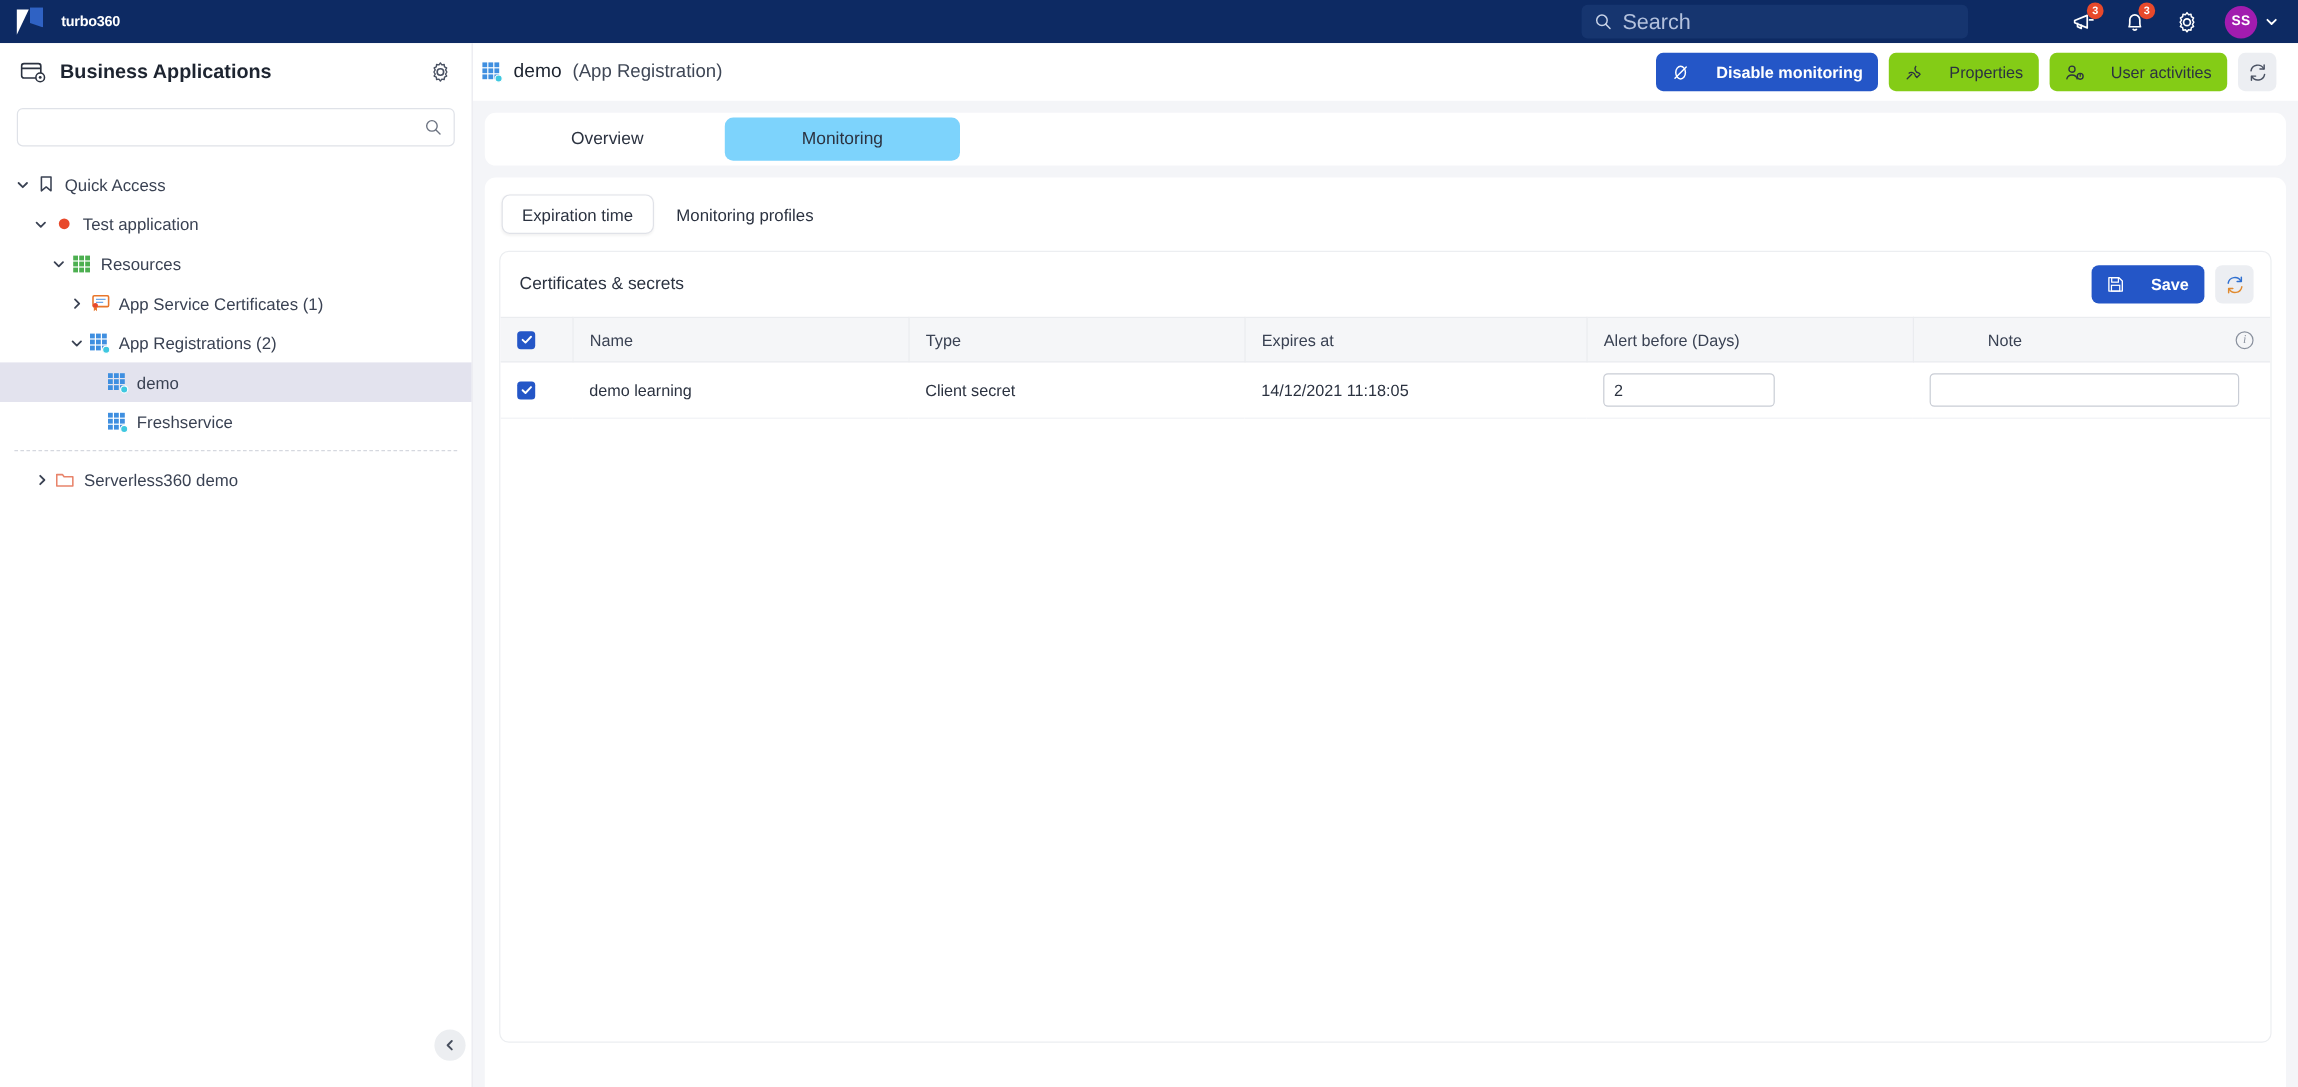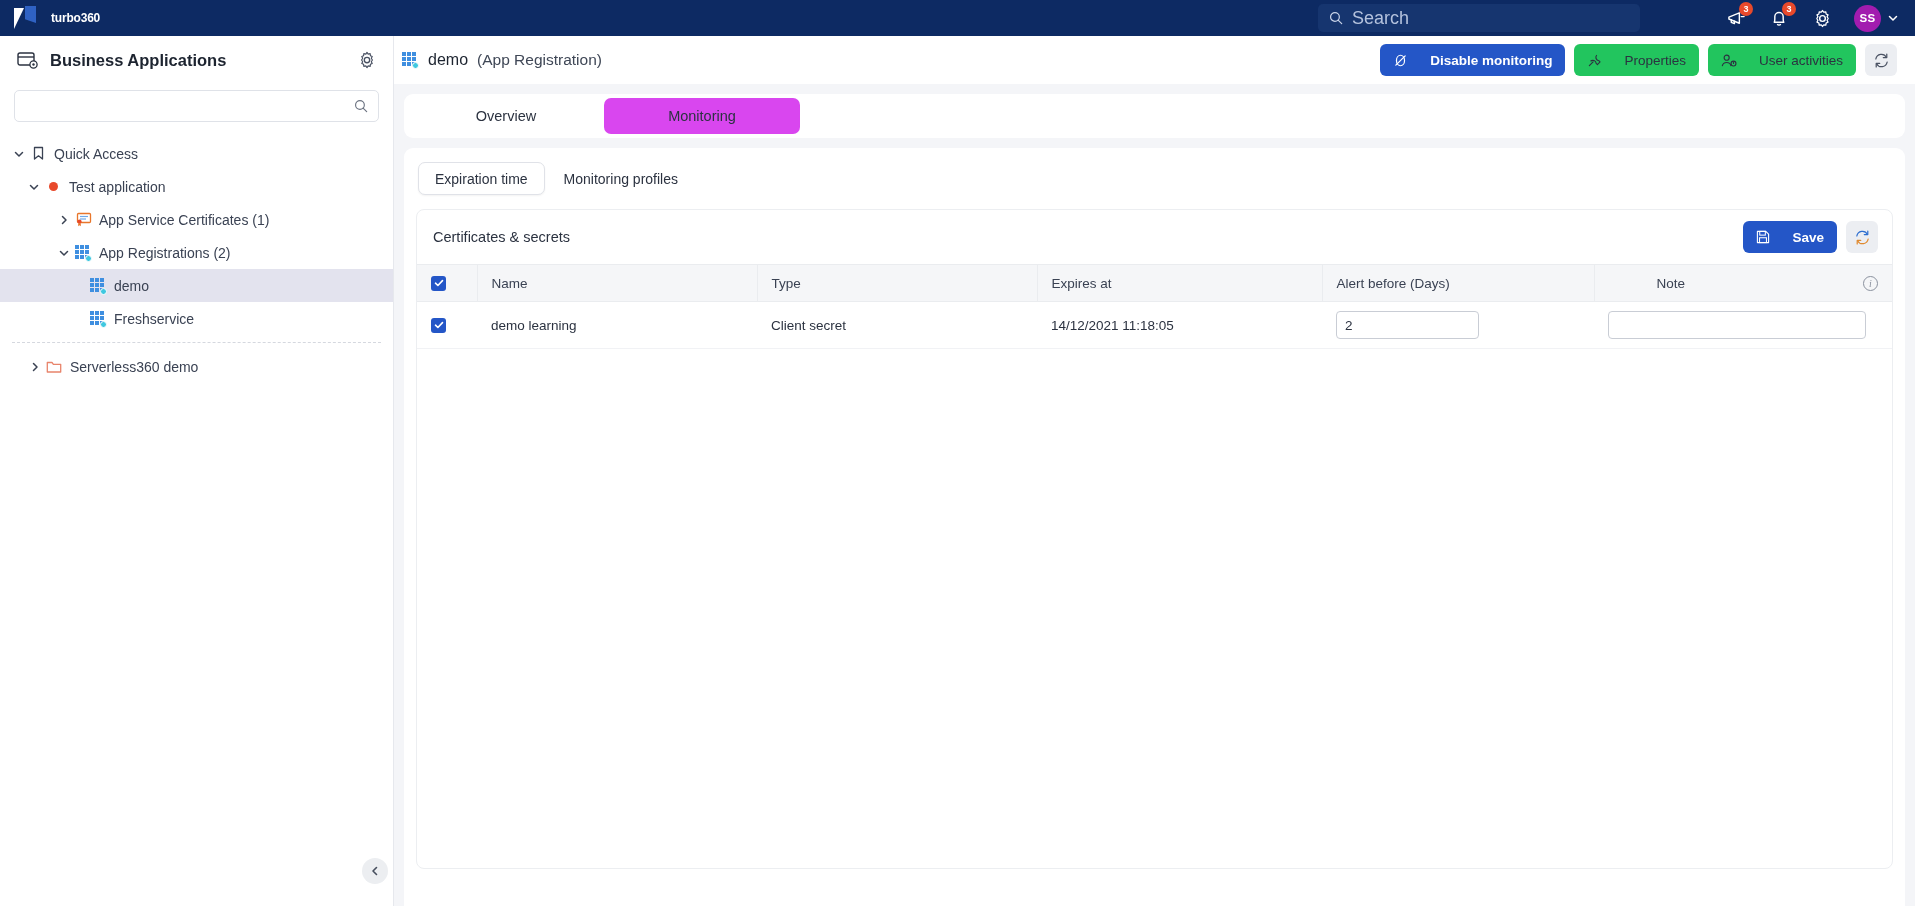--- a/index.html
+++ b/index.html
@@ -132,37 +132,37 @@
   .crumb { display: flex; align-items: center; gap: 9px; font-size: 16px; }
   .crumb .nm { color: #1d2430; font-weight: 500; }
   .crumb .ty { color: #3f4756; font-weight: 400; font-size: 15.5px; }
   .head-actions { margin-left: auto; display: flex; align-items: center; gap: 9px; }
   .btn {
     height: 32px; border-radius: 6px; display: flex; align-items: center;
     gap: 22px; padding: 0 13px; font-size: 13.5px; cursor: pointer;
     border: none; font-family: "Liberation Sans", sans-serif;
   }
   .btn-primary { background: #2456c7; color: #fff; font-weight: 600; }
-  .btn-ghost { background: #22c55e; color: #2b3240; }
+  .btn-ghost { background: #84cc16; color: #2b3240; }
   .icon-btn {
     width: 32px; height: 32px; border-radius: 6px; background: #eceef2;
     display: flex; align-items: center; justify-content: center; cursor: pointer;
   }
 
   .tabstrip {
     margin: 10px 10px 0 10px; background: #fff;
     border-radius: 9px; height: 44px; display: flex; align-items: center;
     padding: 4px;
   }
   .tab {
     height: 36px; min-width: 196px; border-radius: 7px;
     display: flex; align-items: center; justify-content: center;
     font-size: 14.5px; color: #2b3240; cursor: pointer;
   }
-  .tab.active { background: #d946ef; font-weight: 400; }
+  .tab.active { background: #7dd3fc; font-weight: 400; }
 
   .panel {
     margin: 10px 10px 0 10px; background: #fff;
     border-radius: 9px; height: 770px; padding: 14px 12px 12px 12px;
   }
   .subtabs { display: flex; gap: 2px; align-items: center; padding: 0 0 0 2px; }
   .subtab {
     height: 33px; padding: 0 16px; border-radius: 7px;
     display: flex; align-items: center; font-size: 14px; color: #2b3240;
     cursor: pointer; border: 1px solid transparent;
@@ -306,20 +306,41 @@
         <div class="tnode" style="padding-left: 25px;">
           <span class="chev">
             <svg width="12" height="12" viewBox="0 0 12 12">
               <polyline points="2.5,4.5 6,8 9.5,4.5" fill="none" stroke="#3a4253" stroke-width="1.5" stroke-linecap="round" stroke-linejoin="round"></polyline>
             </svg>
           </span>
           <span class="ticon-s">
             <span class="dot-red"></span>
           </span>
           <span>Test application</span>
+        </div>
+        <div class="tnode" style="padding-left: 40px;">
+          <span class="chev">
+            <svg width="12" height="12" viewBox="0 0 12 12">
+              <polyline points="2.5,4.5 6,8 9.5,4.5" fill="none" stroke="#3a4253" stroke-width="1.5" stroke-linecap="round" stroke-linejoin="round"></polyline>
+            </svg>
+          </span>
+          <span class="ticon-s">
+            <span class="grid-ico">
+              <i></i>
+              <i></i>
+              <i></i>
+              <i></i>
+              <i></i>
+              <i></i>
+              <i></i>
+              <i></i>
+              <i></i>
+            </span>
+          </span>
+          <span>Resources</span>
         </div>
         <div class="tnode" style="padding-left: 55px;">
           <span class="chev">
             <svg width="12" height="12" viewBox="0 0 12 12">
               <polyline points="4.5,2.5 8,6 4.5,9.5" fill="none" stroke="#3a4253" stroke-width="1.5" stroke-linecap="round" stroke-linejoin="round"></polyline>
             </svg>
           </span>
           <span class="ticon-s">
             <svg width="17" height="15" viewBox="0 0 17 15">
               <rect x="2.5" y="1.5" width="13" height="9" rx="1" fill="#fff" stroke="#e8762b" stroke-width="1.3"></rect>

